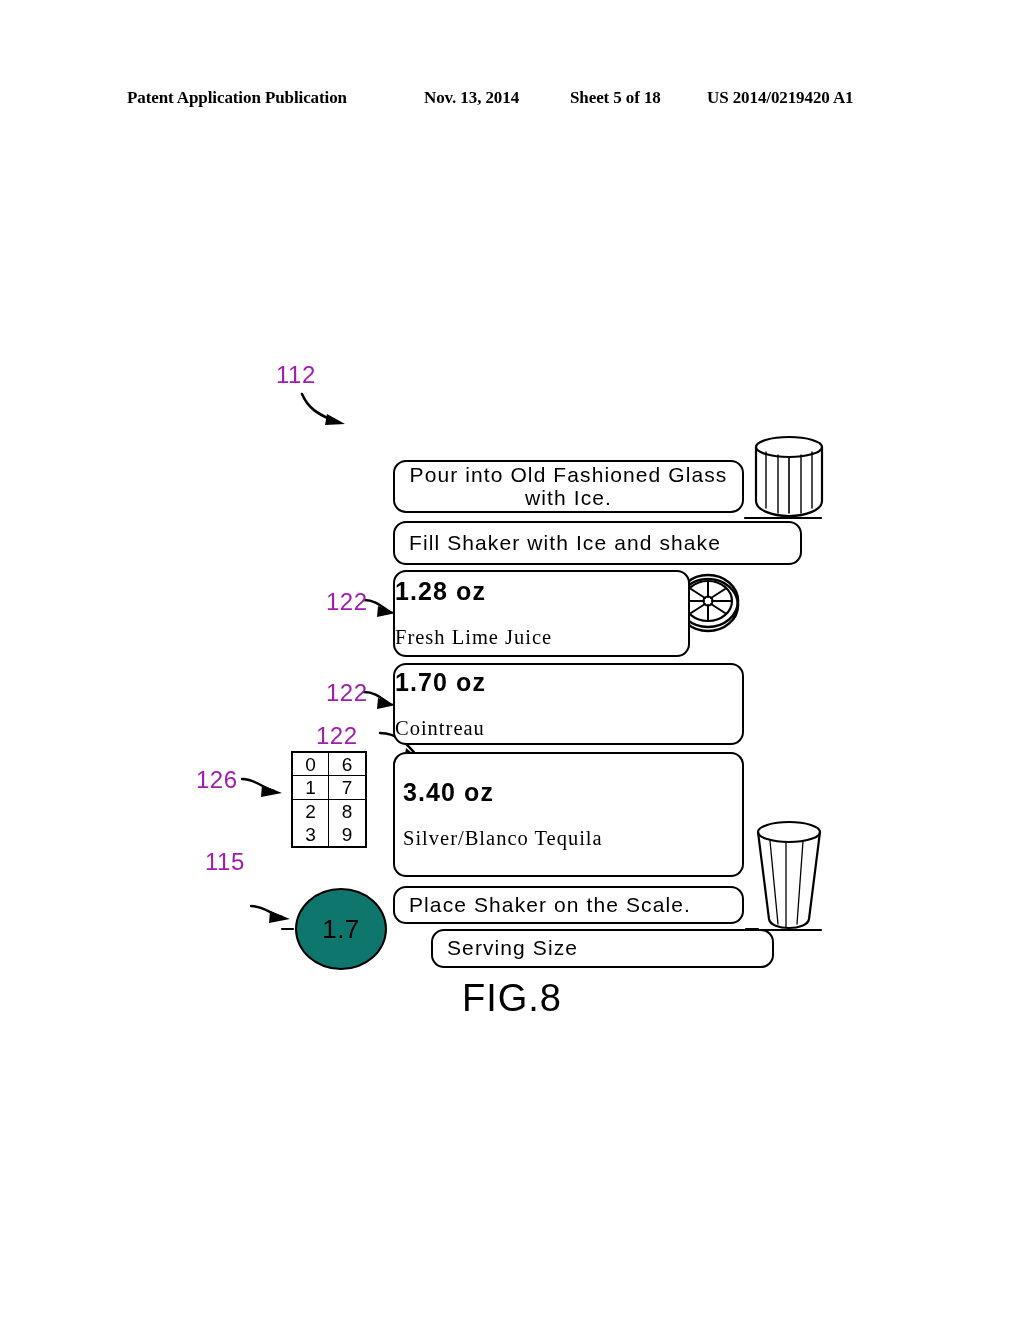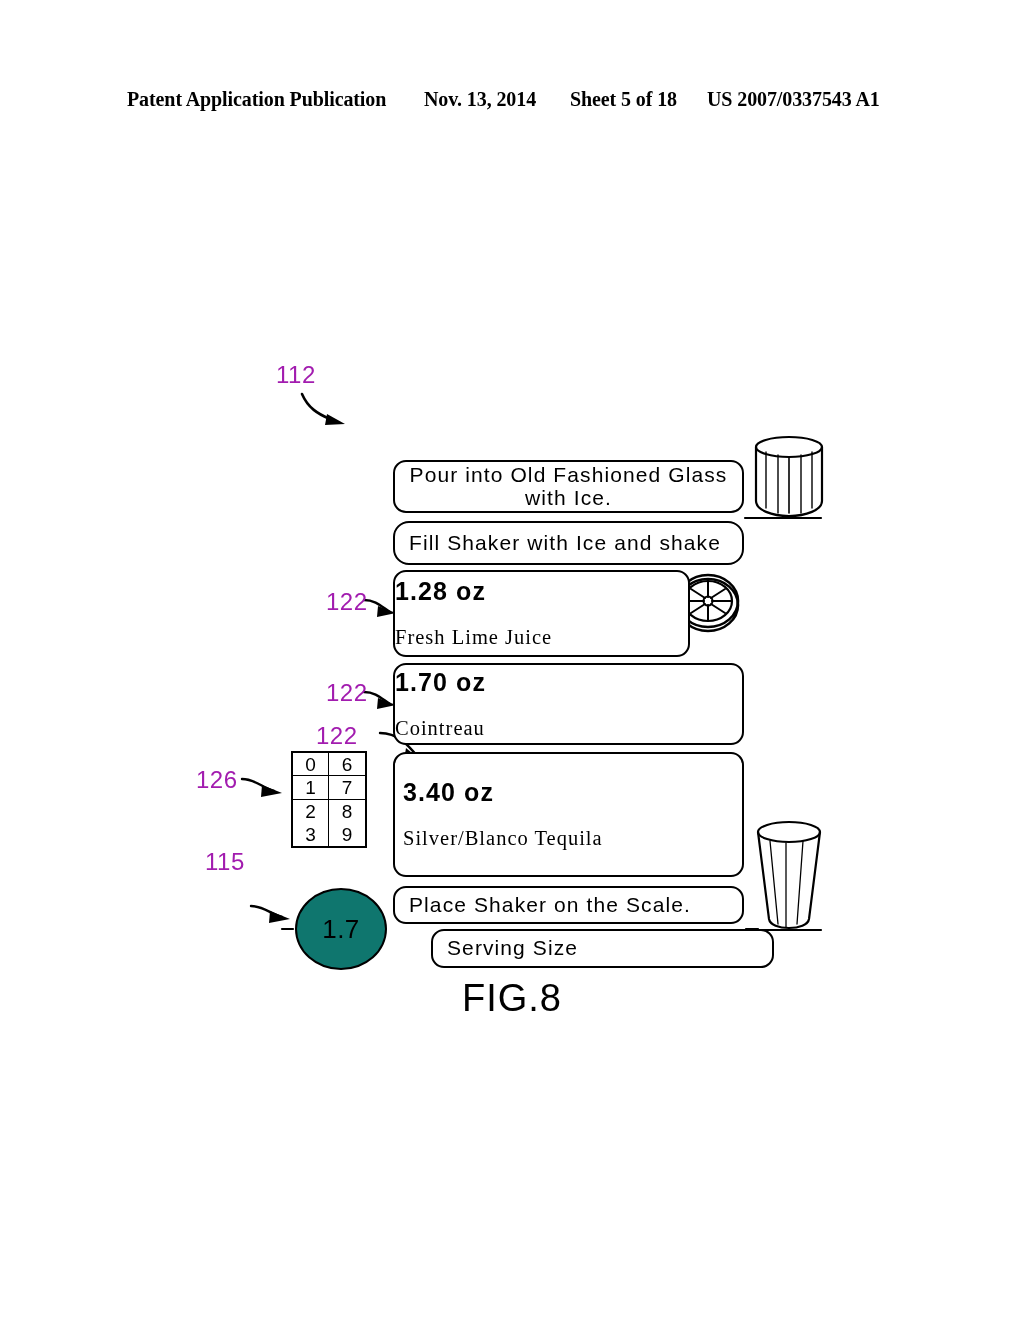--- a/index.html
+++ b/index.html
@@ -18,21 +18,21 @@
 
   
   .pat-header {
     position: absolute;
     top: 88px;
     left: 0;
     width: 1024px;
     height: 26px;
     font-family: "Liberation Serif", serif;
     font-weight: bold;
-    font-size: 20px;
+    font-size: 17px;
     letter-spacing: -0.1px;
     white-space: nowrap;
   }
   .pat-header .hdr-pub   { position: absolute; left: 127px;  top: 0; }
   .pat-header .hdr-date  { position: absolute; left: 424px;  top: 0; }
   .pat-header .hdr-sheet { position: absolute; left: 570px;  top: 0; }
   .pat-header .hdr-num   { position: absolute; left: 707px;  top: 0; }
 
   
   #figure {
@@ -89,21 +89,21 @@
   }
   .ui-row .ingredient {
     font-size: 20.5px;
     letter-spacing: 1.0px;
     line-height: 1.2;
     margin-top: 19px;
     font-family: Liberation Serif, serif;
   }
 
   #row-pour    { left: 393px; top: 460px;  width: 351px; height: 53px; }
-  #row-fill    { left: 393px; top: 521px;  width: 351px; height: 44px; border-radius: 16px; }
+  #row-fill    { left: 393px; top: 521px;  width: 409px; height: 44px; }
   #row-ing-0   { left: 393px; top: 570px;  width: 297px; height: 87px; }
   #row-ing-1   { left: 393px; top: 663px;  width: 351px; height: 82px; }
   #row-ing-2   { left: 393px; top: 752px;  width: 351px; height: 125px; padding-left: 8px; }
   #row-place   { left: 393px; top: 886px;  width: 351px; height: 38px; }
   #row-serving { left: 393px; top: 929px;  width: 343px; height: 39px; margin-left: 38px; }
 
   
   .row-icon {
     position: absolute;
     right: 8px;
@@ -170,21 +170,21 @@
     letter-spacing: 1px;
   }
 </style>
 </head>
 <body>
 
 <div class="pat-header">
   <span class="hdr-pub">Patent Application Publication</span>
   <span class="hdr-date">Nov. 13, 2014</span>
   <span class="hdr-sheet">Sheet 5 of 18</span>
-  <span class="hdr-num">US 2007/0337543 A1</span>
+  <span class="hdr-num">US 2014/0219420 A1</span>
 </div>
 
 <div id="figure">
   <svg width="1024" height="1320" viewBox="0 0 1024 1320" xmlns="http://www.w3.org/2000/svg">
     <g fill="none" stroke="#000" stroke-width="2.4" stroke-linecap="round" stroke-linejoin="round">
 
       <g>
         <path d="M302 394 C 308 408, 318 414, 330 419" stroke-width="2.6"></path>
         <path d="M327 414 L 345 424 L 325 425 Z" fill="#000" stroke="none"></path>
       </g>

